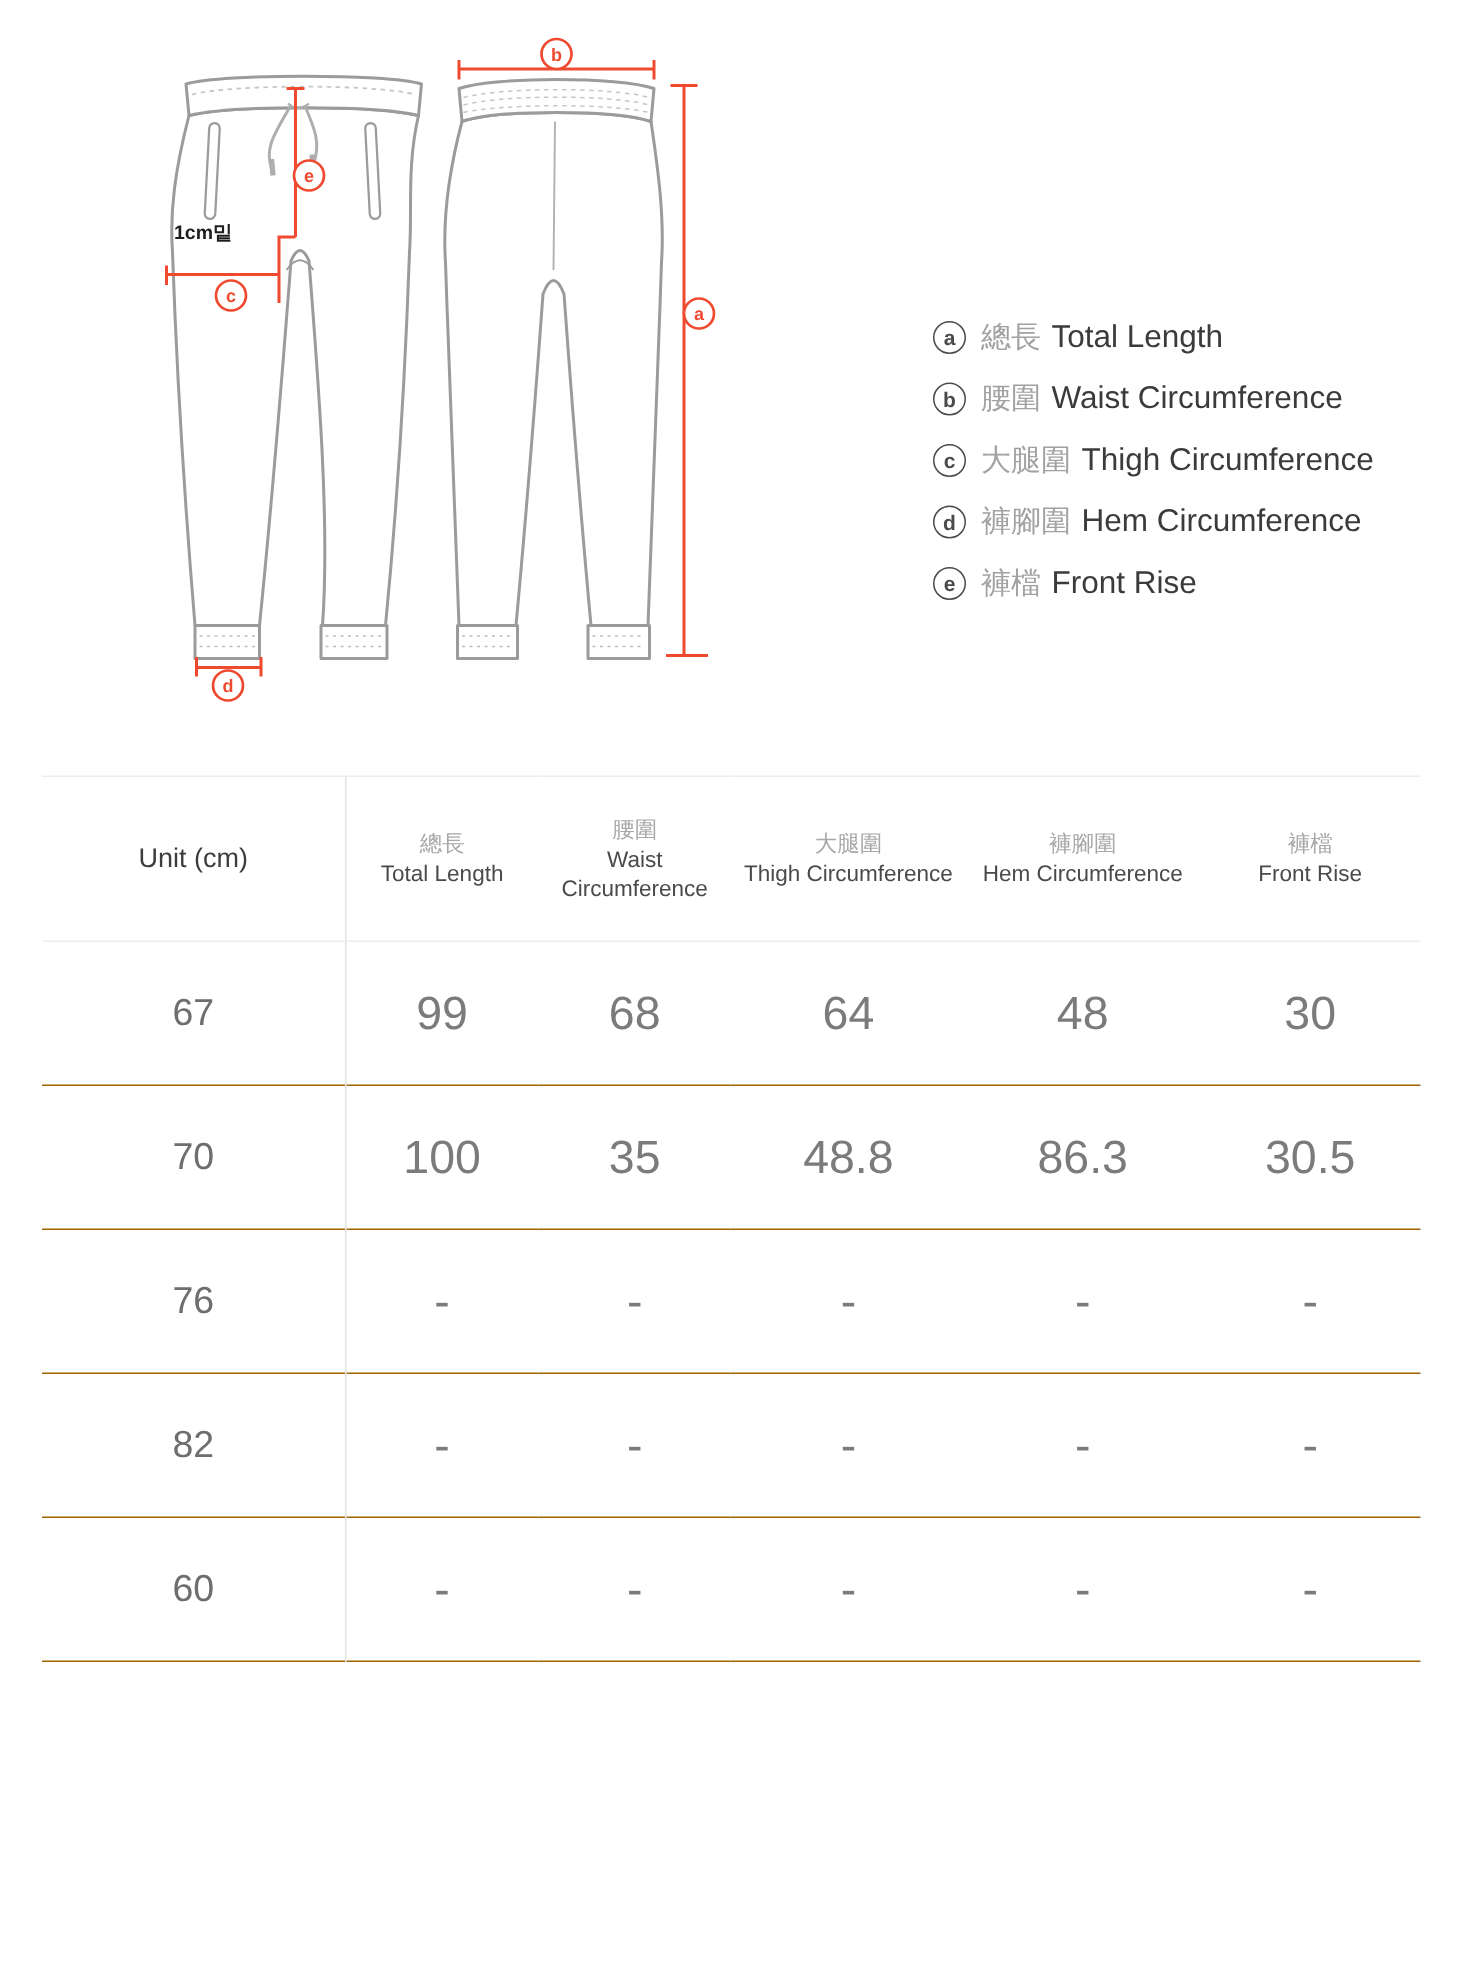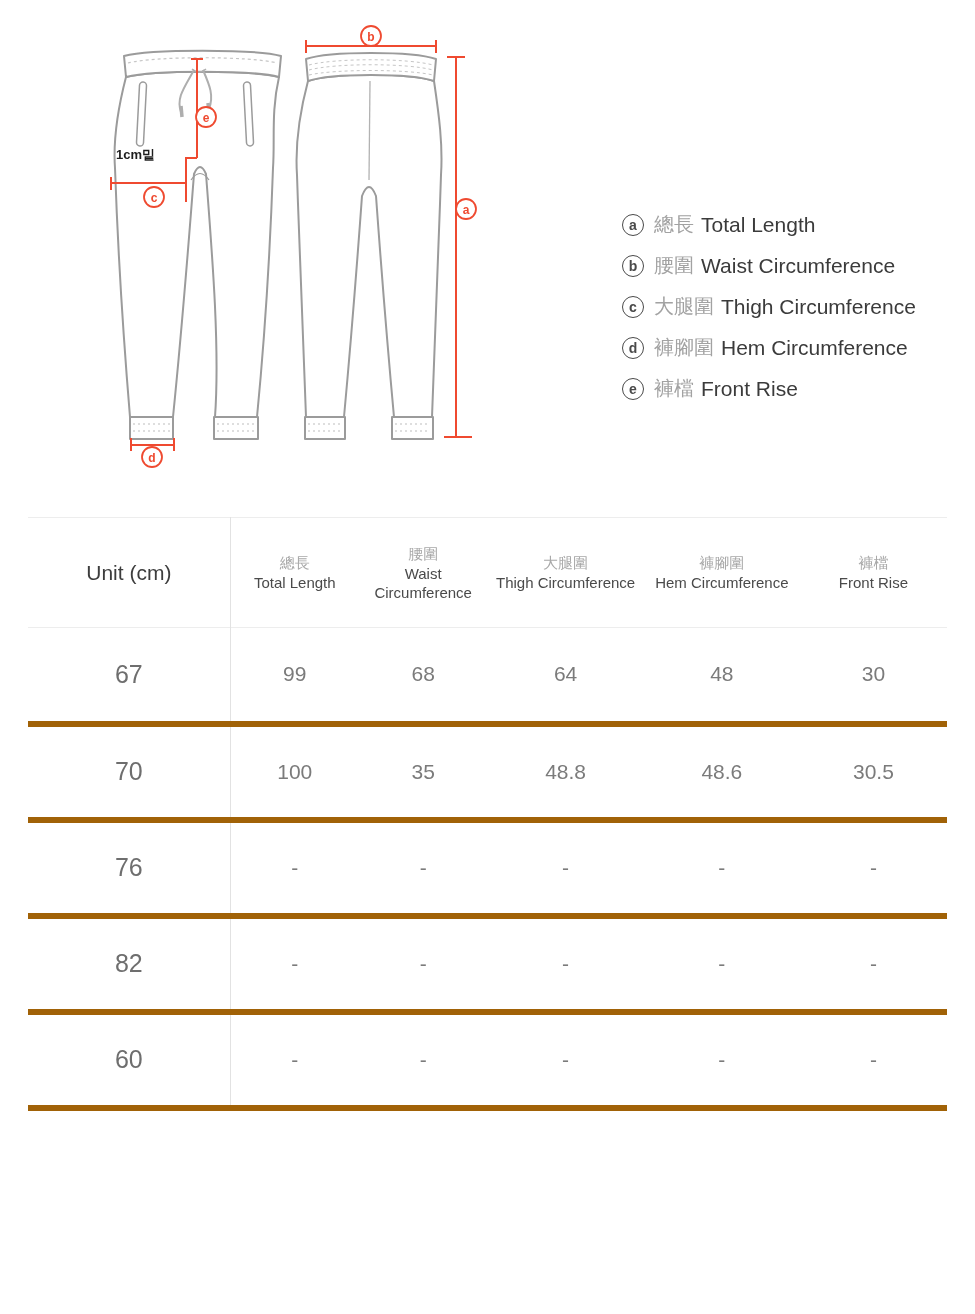--- a/index.html
+++ b/index.html
@@ -23,27 +23,27 @@
   
   table.size-table{
     position:absolute;left:28px;top:517px;width:919px;
     border-collapse:collapse;table-layout:fixed;
   }
   .size-table th,.size-table td{
     text-align:center;vertical-align:middle;padding:0;font-weight:normal;
   }
   .size-table thead tr{height:110px;}
   .size-table thead tr{border-top:1px solid #ededed;border-bottom:1px solid #ededed;}
-  .size-table tbody tr{height:96px;border-bottom:6px solid #a16207;}
+  .size-table tbody tr{height:96px;border-bottom:1px solid #a16207;}
   .col-unit{border-right:1px solid #e2e2e2;}
-  .unit-label{font-size:21px;color:#3d3d3d;}
+  .unit-label{font-size:18px;color:#3d3d3d;}
   .hdr-zh{display:block;font-size:15px;color:#a8a8a8;line-height:1.4;}
   .hdr-en{display:block;font-size:15px;color:#4a4a4a;line-height:1.3;padding:0 4px;}
   .size-cell{font-size:25px;color:#6e6e6e;}
-  .val-cell{font-size:21px;color:#7b7b7b;}
+  .val-cell{font-size:31px;color:#7b7b7b;}
 </style>
 </head>
 <body>
 
 <div class="figure">
 
   <svg class="pants-svg" width="560" height="490" viewBox="0 0 560 490">
 
     <g fill="#ffffff" stroke="#9b9b9b" stroke-width="2" stroke-linejoin="round">
       <path d="M126,77 C117,112 113,140 115,168 C118,255 124,345 130,417 L173,417
@@ -213,21 +213,21 @@
       <td class="val-cell">68</td>
       <td class="val-cell">64</td>
       <td class="val-cell">48</td>
       <td class="val-cell">30</td>
     </tr>
     <tr>
       <td class="col-unit size-cell">70</td>
       <td class="val-cell">100</td>
       <td class="val-cell">35</td>
       <td class="val-cell">48.8</td>
-      <td class="val-cell">48.6</td>
+      <td class="val-cell">86.3</td>
       <td class="val-cell">30.5</td>
     </tr>
     <tr>
       <td class="col-unit size-cell">76</td>
       <td class="val-cell">-</td>
       <td class="val-cell">-</td>
       <td class="val-cell">-</td>
       <td class="val-cell">-</td>
       <td class="val-cell">-</td>
     </tr>

